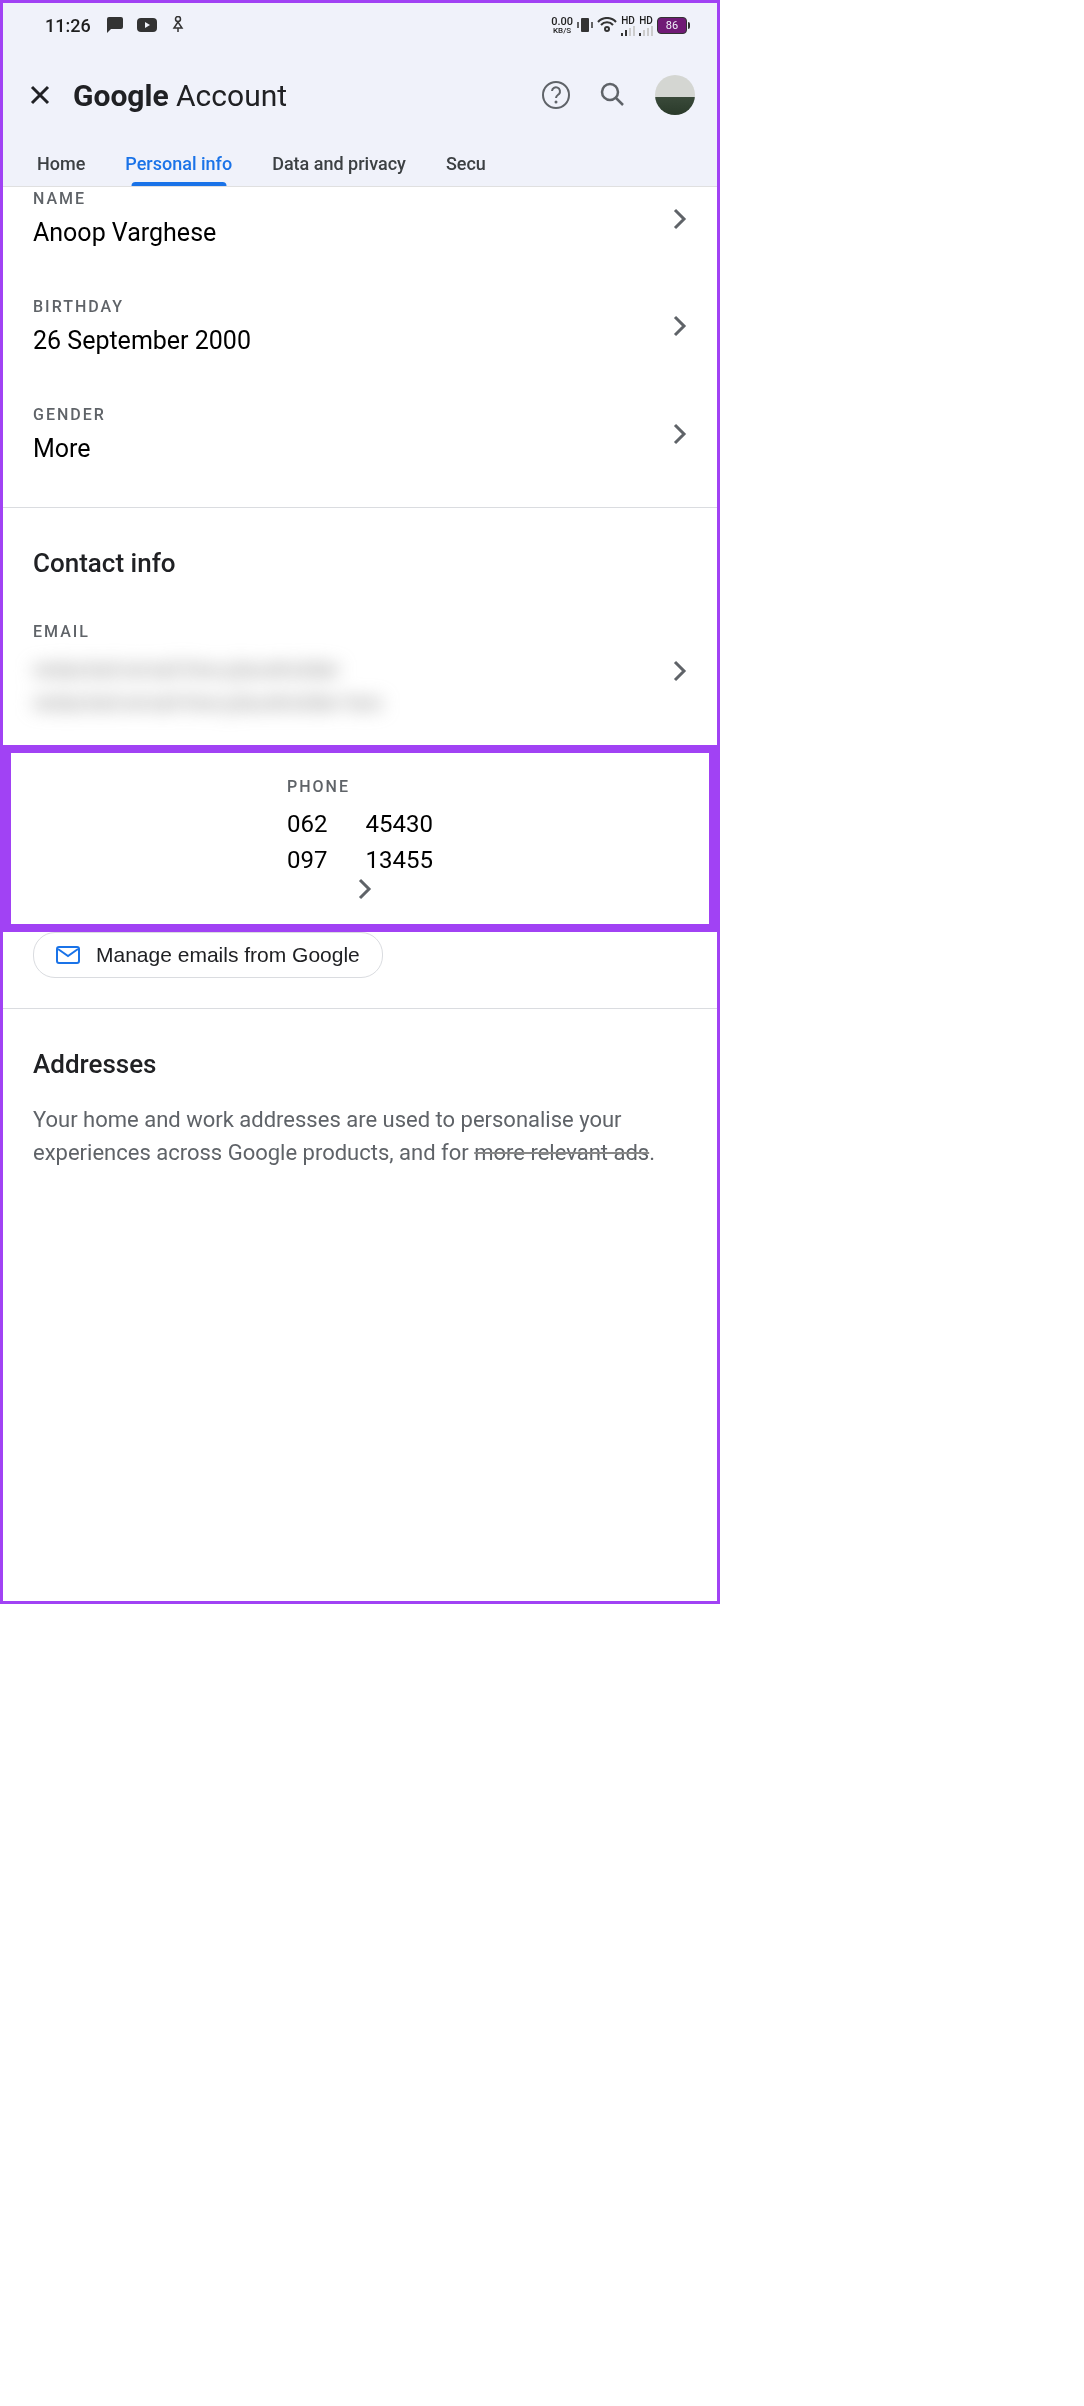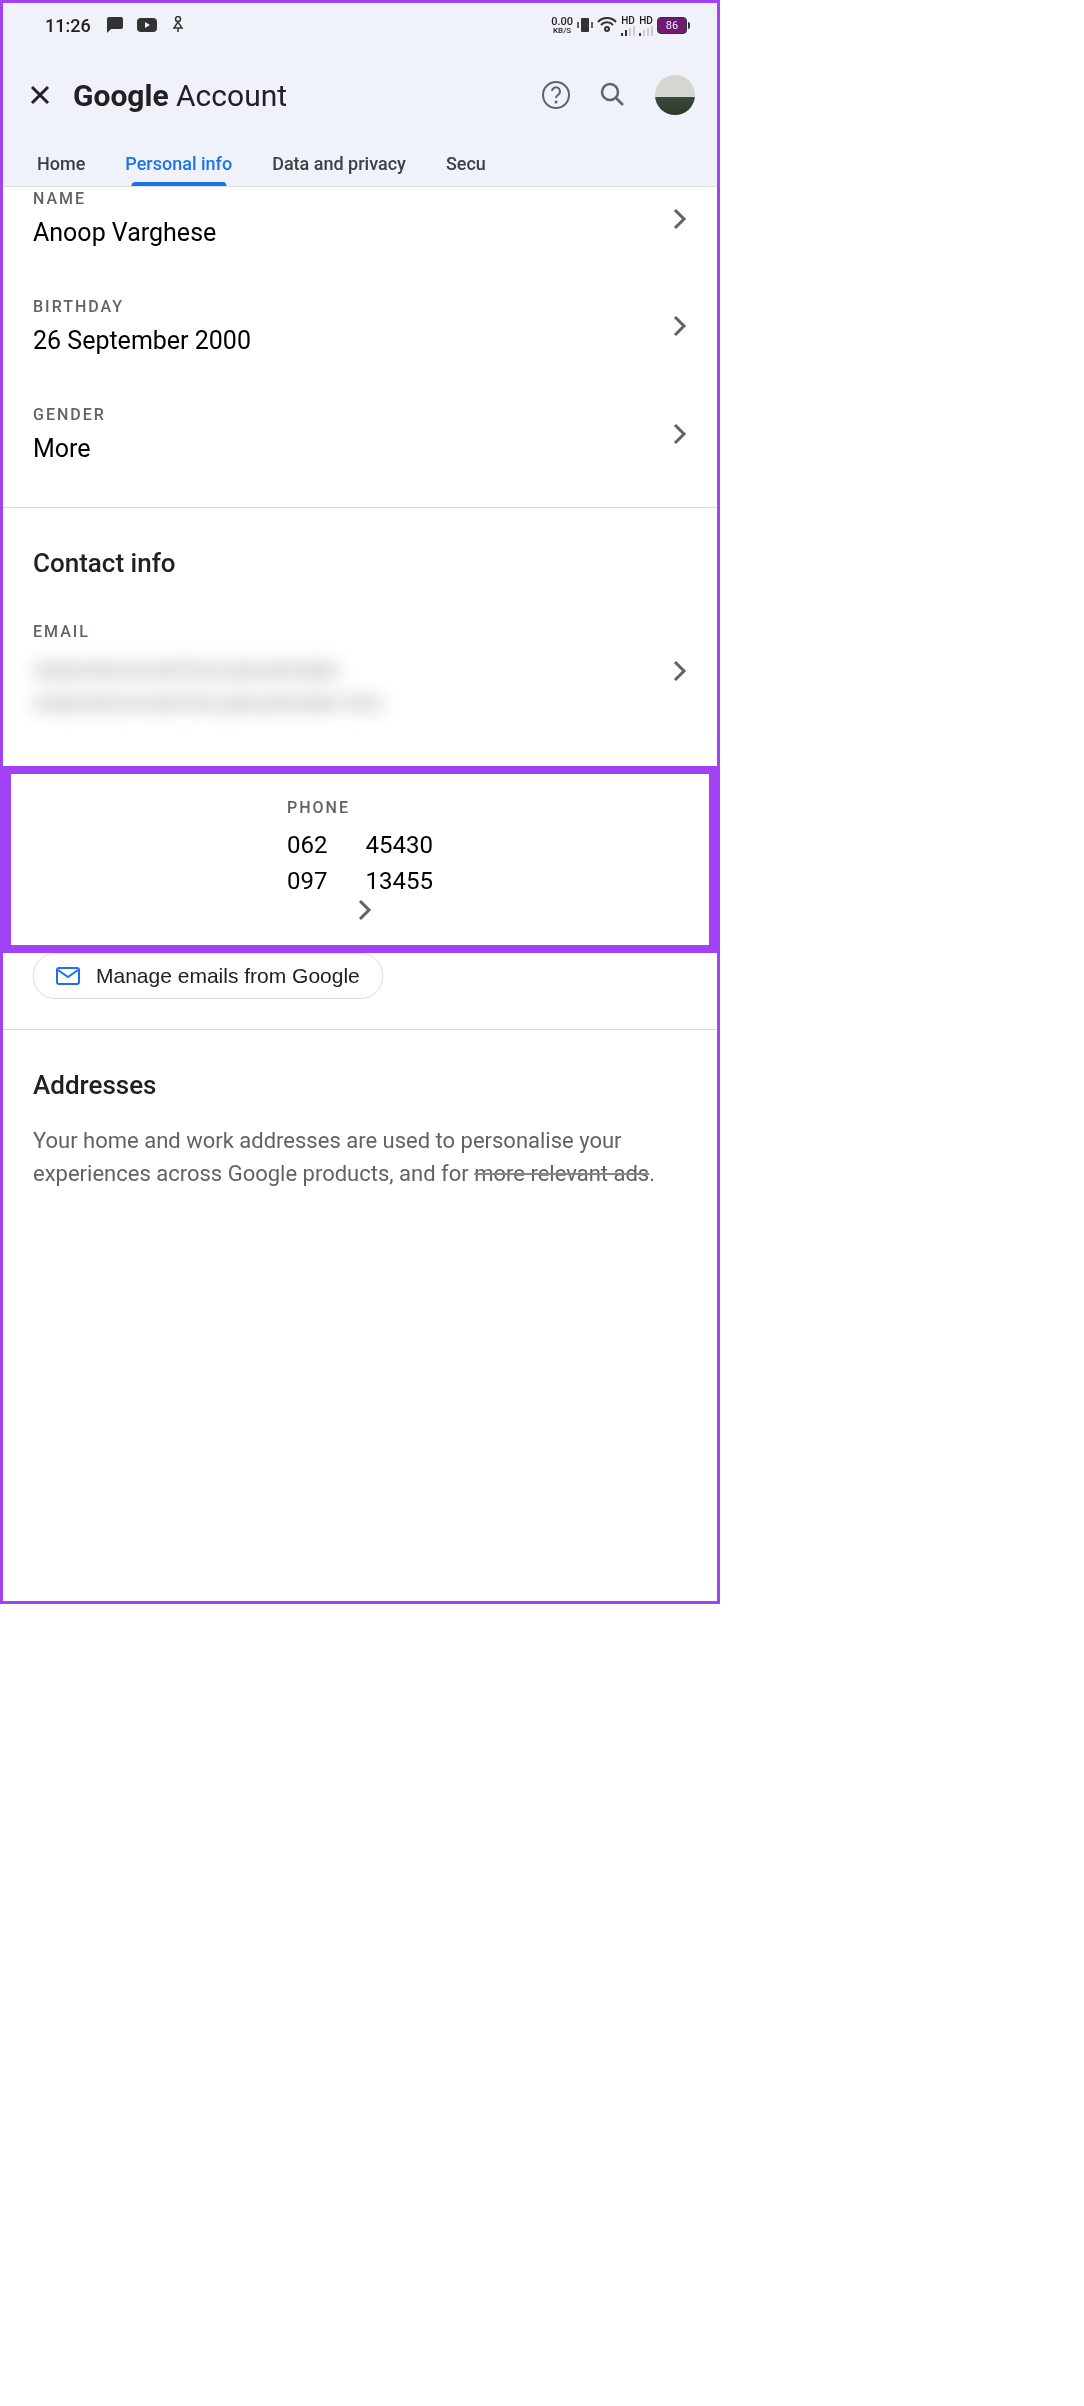--- a/index.html
+++ b/index.html
@@ -286,21 +286,21 @@
         <svg width="14" height="22" viewBox="0 0 14 22">
             <path d="M2 2l9 9-9 9" fill="none" stroke="#5f6368" stroke-width="3"></path>
           </svg>
       </div>
     </div>
   </div>
 
   <div class="section contact">
     <div class="section-title">Contact info</div>
 
-    <div class="row" style="padding-top:20px; padding-bottom:47px;">
+    <div class="row" style="padding-top:20px; padding-bottom:26px;">
       <div class="row-content">
         <div class="field-label">EMAIL</div>
         <div class="email-blur" style="margin-top:12px;">
           <div>redacted-email-line-placeholder</div>
           <div>redacted-email-line-placeholder-two</div>
         </div>
       </div>
       <div class="chevron">
         <svg width="14" height="22" viewBox="0 0 14 22">
             <path d="M2 2l9 9-9 9" fill="none" stroke="#5f6368" stroke-width="3"></path>

